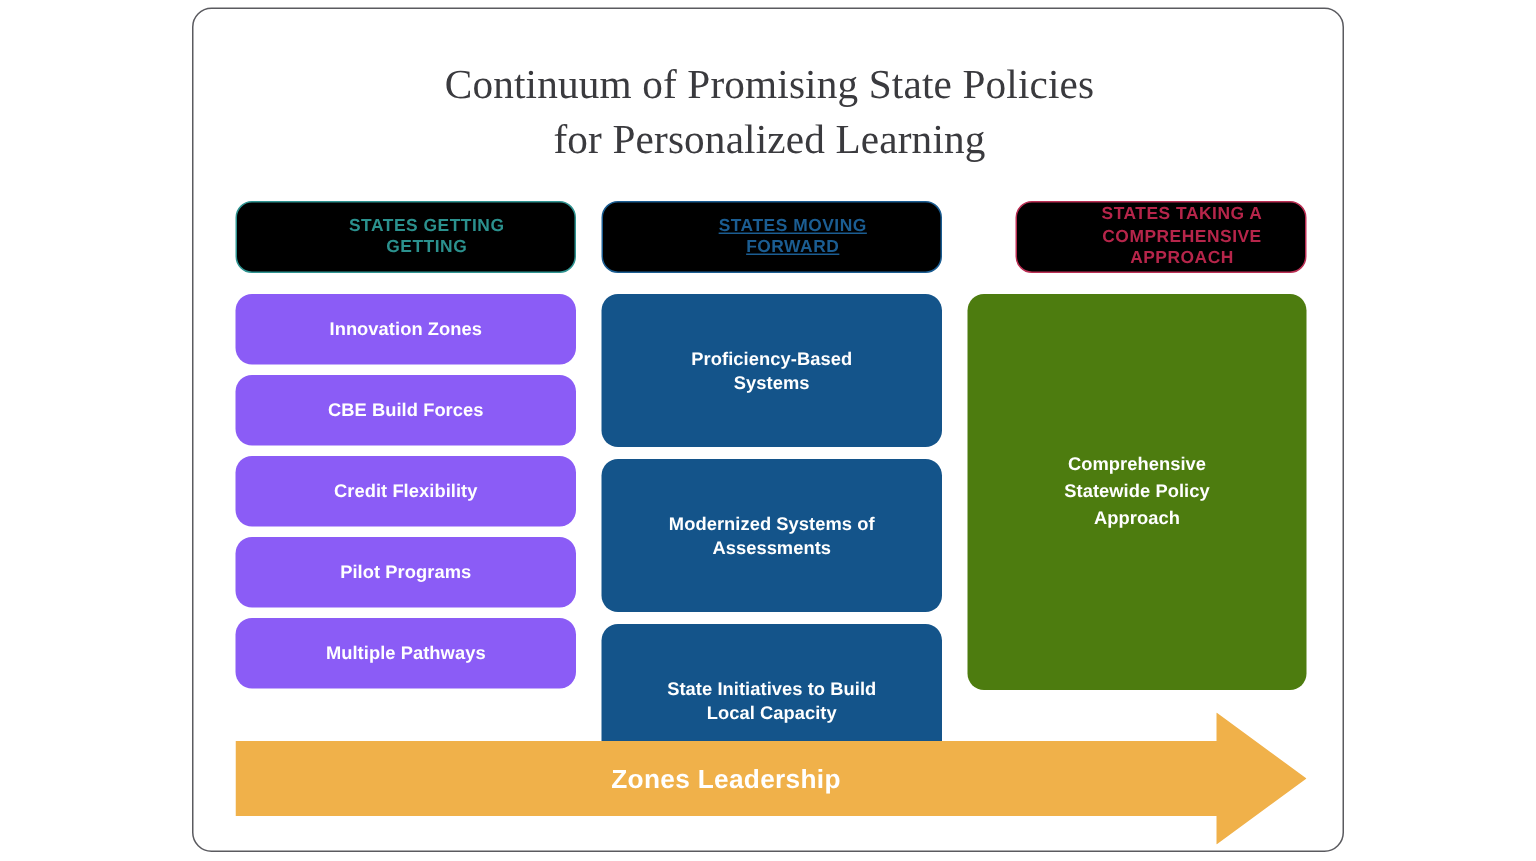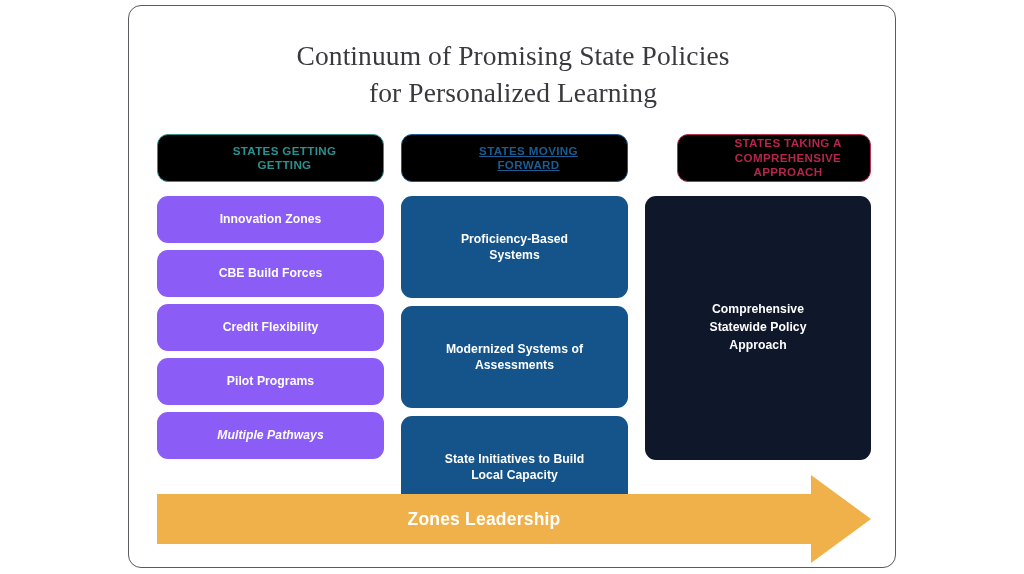--- a/index.html
+++ b/index.html
@@ -90,33 +90,33 @@
     padding: 4px 10px;
     letter-spacing: 0.05px;
   }
 
   
   #col-getting-started .card {
     background: #8b5cf6;
     height: 47px;
     margin-bottom: 7px;
   }
-  #col-getting-started .card:last-child { margin-bottom: 0; font-style: italic; }
+  #col-getting-started .card:last-child { margin-bottom: 0; }
 
   
   #col-moving-forward .card {
     background: #14548a;
     height: 102px;
     margin-bottom: 8px;
   }
   #col-moving-forward .card:last-child { margin-bottom: 0; }
 
   
   #col-comprehensive .card {
-    background: #0f172a;
+    background: #4d7c0f;
     height: 264px;
     font-size: 12.2px;
     line-height: 1.45;
   }
 
   
   #arrow-banner {
     position: absolute;
     left: 28px;
     top: 469px;

